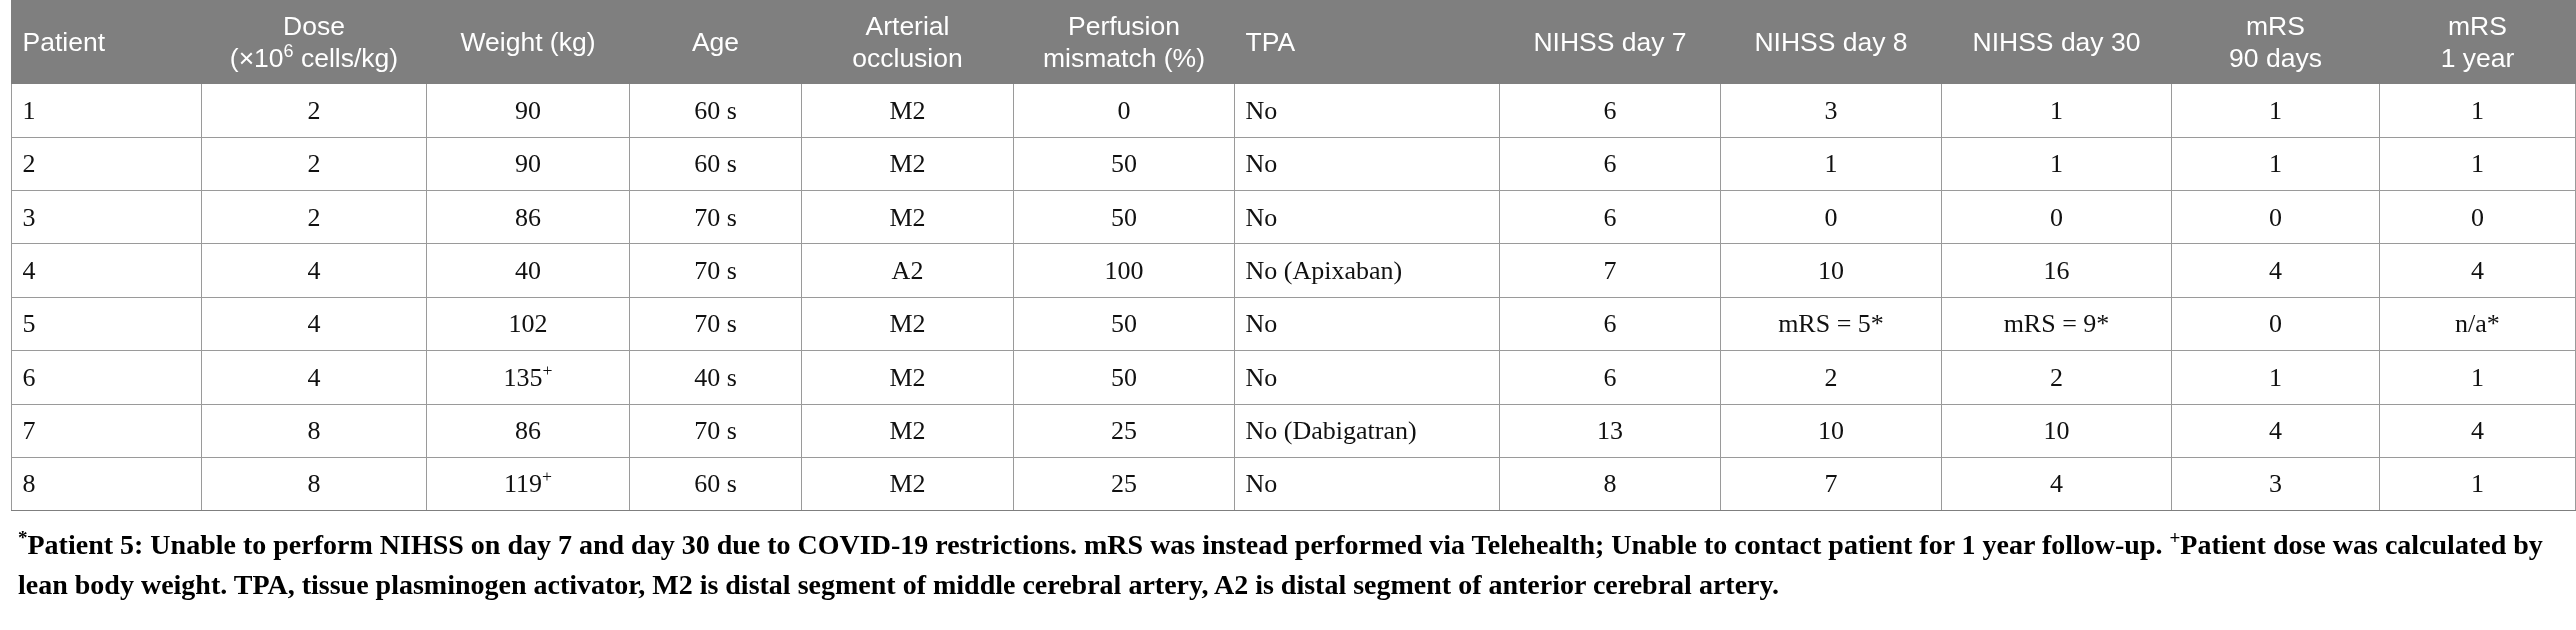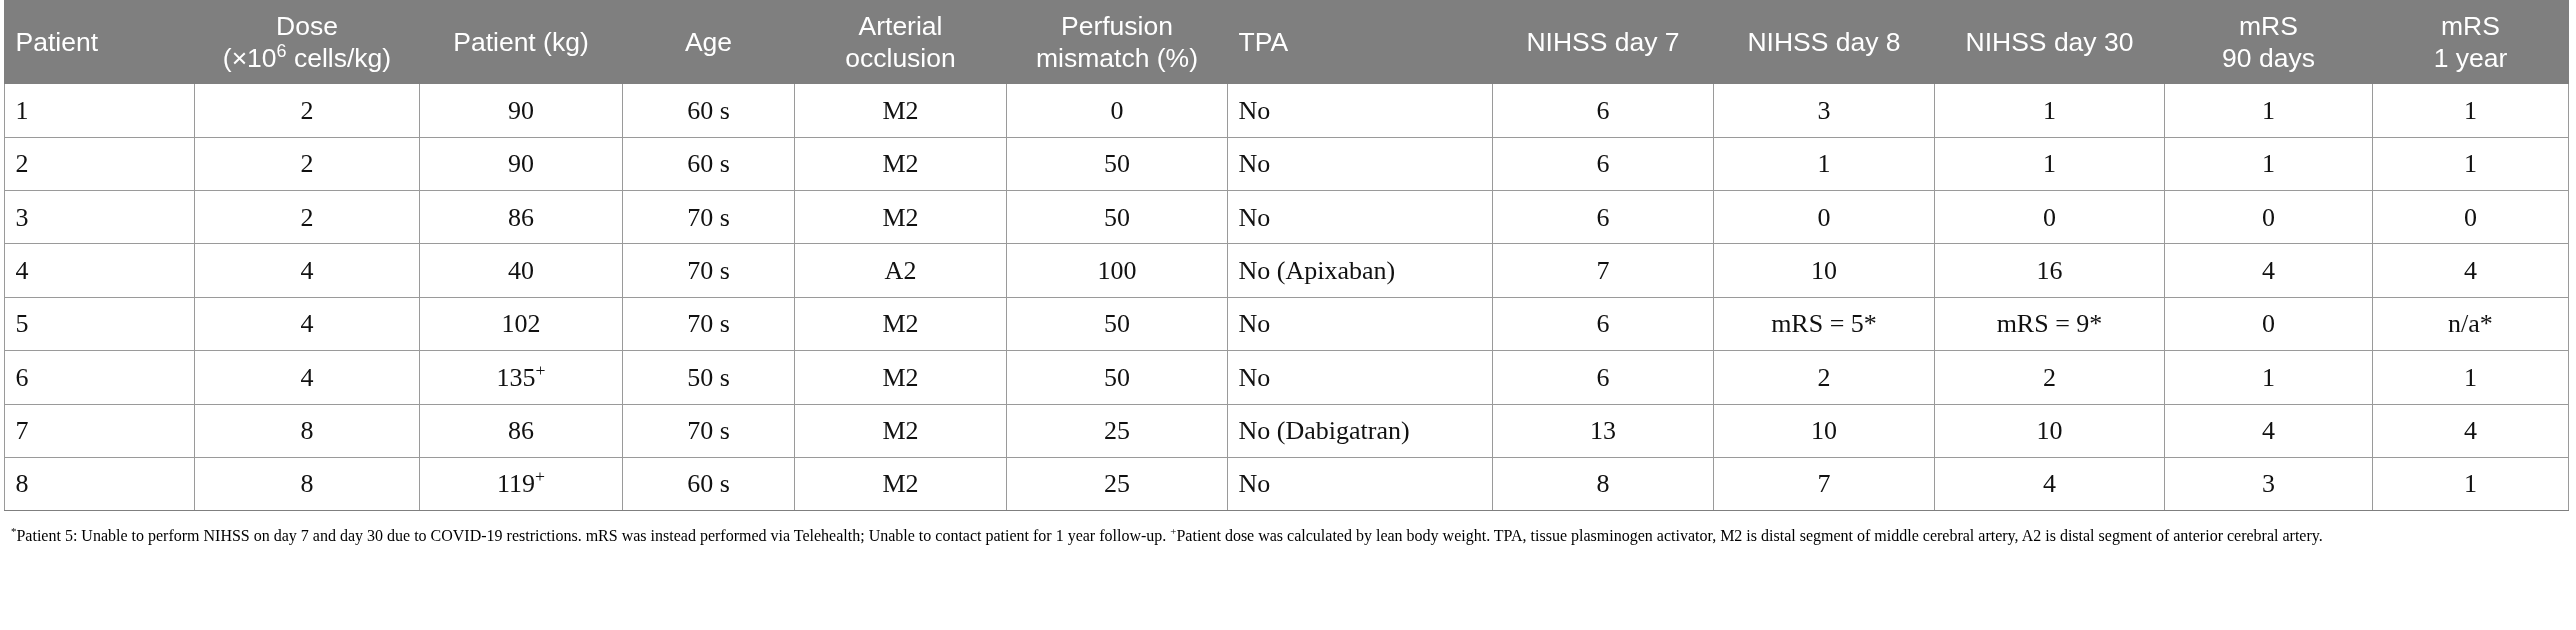--- a/index.html
+++ b/index.html
@@ -8,21 +8,21 @@
     background: #ffffff;
   }
   body {
     width: 2576px;
     font-family: "Liberation Serif", serif;
     color: #000000;
   }
   .table-wrap {
     width: 2116px;
     box-sizing: border-box;
-    padding: 0 4px;
+    padding: 0 11px;
   }
   table.data-table {
     border-collapse: collapse;
     width: 2565px;
     table-layout: fixed;
   }
   table.data-table thead th {
     background: #7f7f7f;
     color: #ffffff;
     font-family: "Liberation Sans", sans-serif;
@@ -51,26 +51,27 @@
   }
   table.data-table tbody td.left {
     text-align: left;
     padding-left: 10.6px;
   }
   table.data-table tbody tr:last-child td {
     border-bottom: 1.8px solid #7f7f7f;
   }
   .footnote {
     font-family: "Liberation Serif", serif;
-    font-size: 16px;
+    font-size: 28px;
     line-height: 1.42;
     color: #000000;
     padding: 14px 8.8px 0 7px;
     width: 2555px;
     box-sizing: border-box;
+    font-weight: bold;
   }
   sup {
     font-size: 0.68em;
     vertical-align: super;
     line-height: 0;
   }
   .nowrap { white-space: nowrap; }
 </style>
 </head>
 <body>
@@ -88,21 +89,21 @@
       <col style="width:221px">
       <col style="width:221px">
       <col style="width:230px">
       <col style="width:208px">
       <col style="width:196px">
     </colgroup>
     <thead>
       <tr>
         <th class="left">Patient</th>
         <th>Dose<br>(×10<sup>6</sup> cells/kg)</th>
-        <th>Patient (kg)</th>
+        <th>Weight (kg)</th>
         <th>Age</th>
         <th>Arterial<br>occlusion</th>
         <th>Perfusion<br>mismatch (%)</th>
         <th class="left">TPA</th>
         <th>NIHSS day 7</th>
         <th>NIHSS day 8</th>
         <th>NIHSS day 30</th>
         <th>mRS<br>90 days</th>
         <th>mRS<br>1 year</th>
       </tr>
@@ -175,21 +176,21 @@
         <td>6</td>
         <td class="nowrap">mRS = 5*</td>
         <td class="nowrap">mRS = 9*</td>
         <td>0</td>
         <td>n/a*</td>
       </tr>
       <tr>
         <td class="left">6</td>
         <td>4</td>
         <td>135<sup>+</sup></td>
-        <td>50 s</td>
+        <td>40 s</td>
         <td>M2</td>
         <td>50</td>
         <td class="left">No</td>
         <td>6</td>
         <td>2</td>
         <td>2</td>
         <td>1</td>
         <td>1</td>
       </tr>
       <tr>

